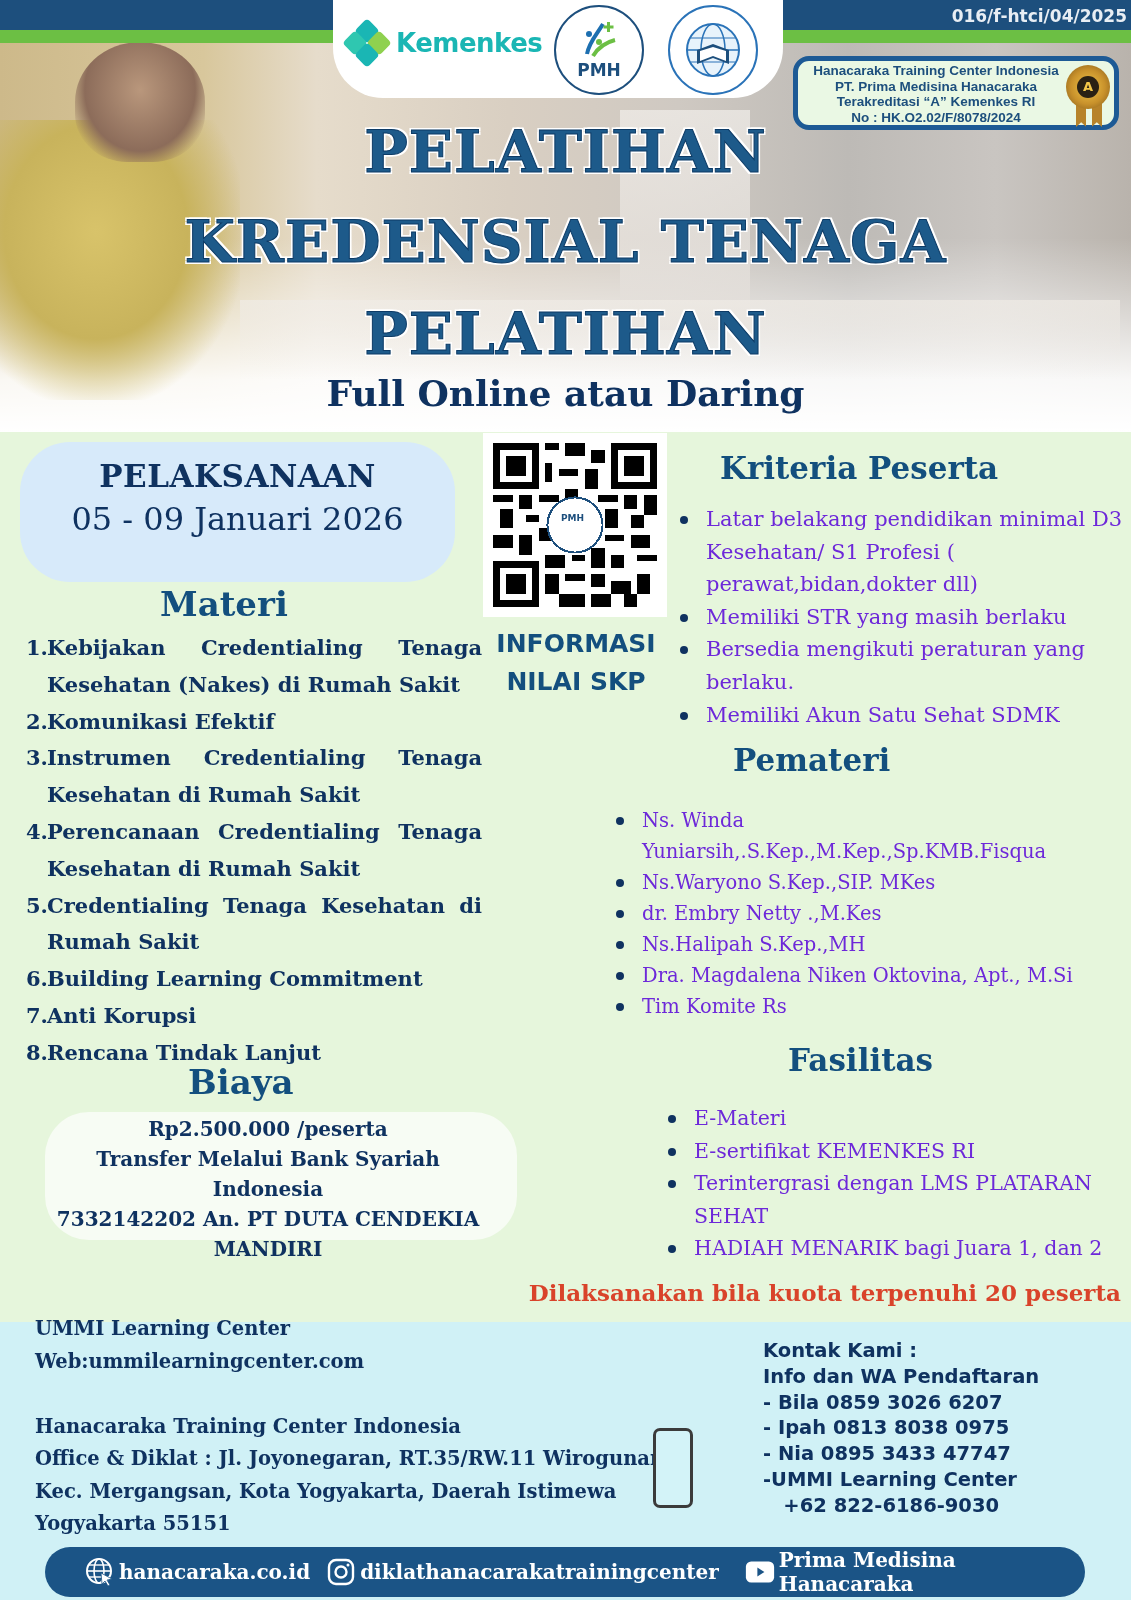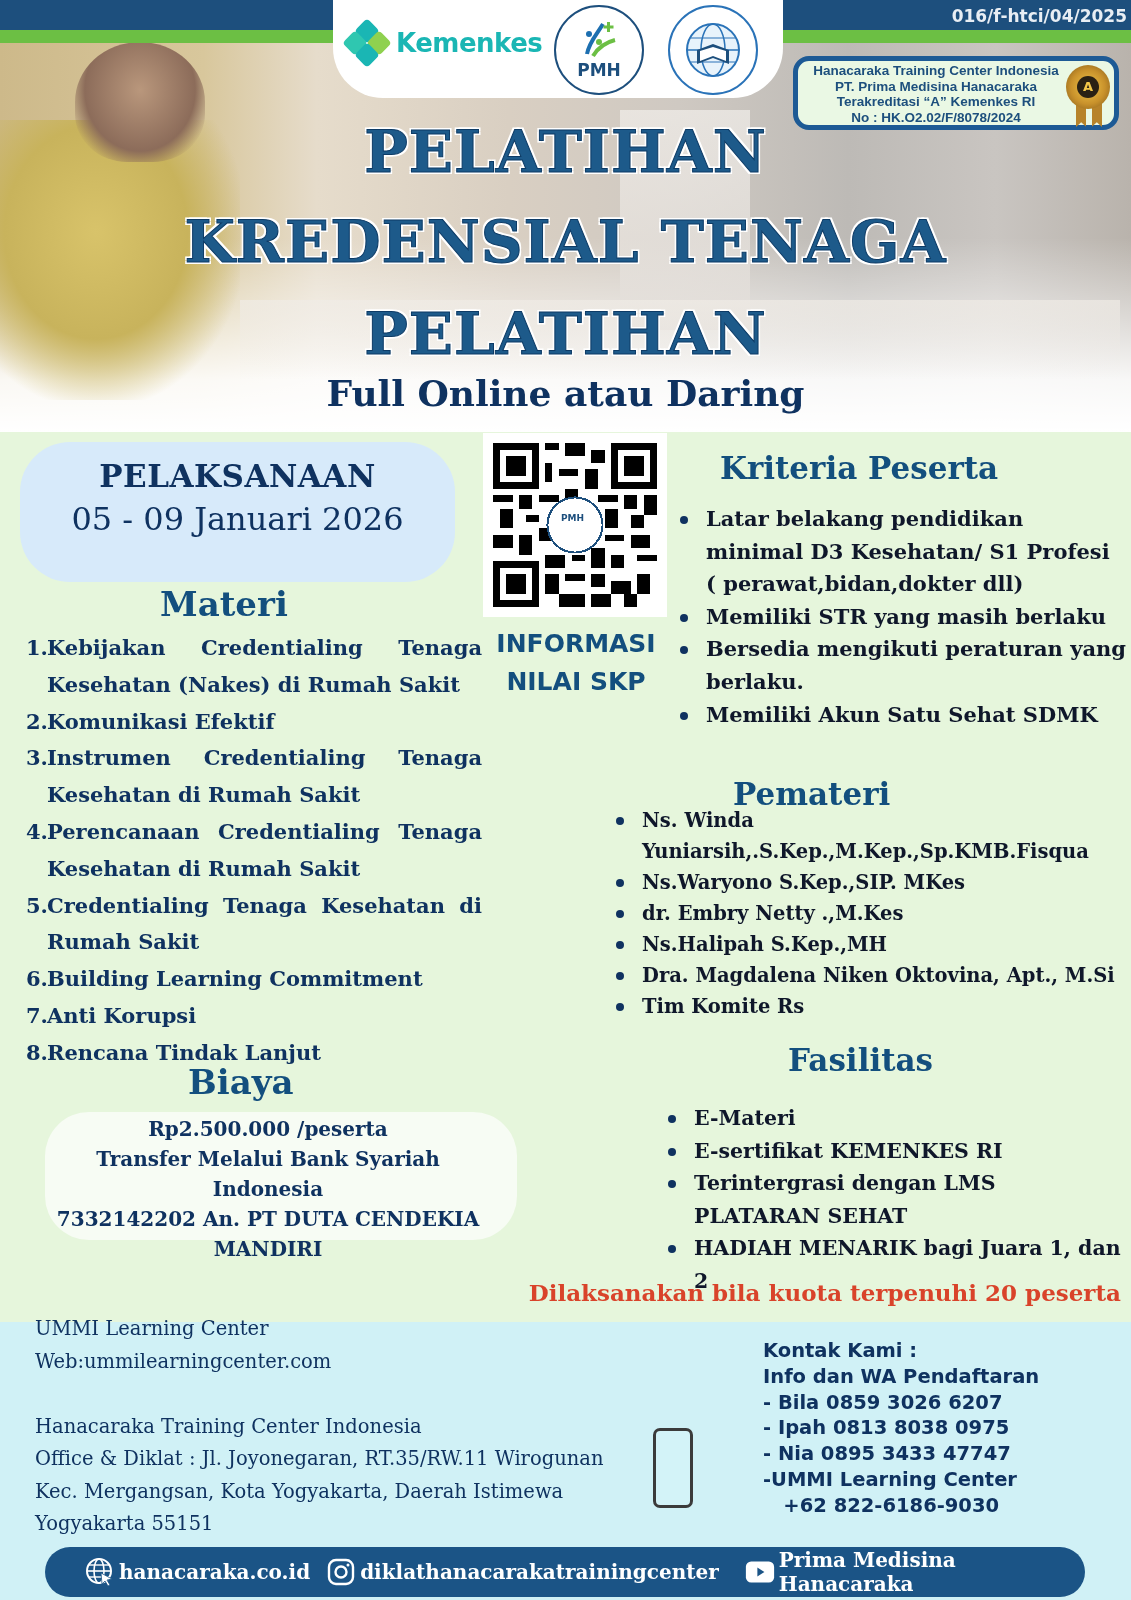--- a/index.html
+++ b/index.html
@@ -77,35 +77,35 @@
   .biaya-box div { font-size: 20px; line-height: 30px; font-weight: bold; color: #0f3260; }
 
   
   .qr { position: absolute; left: 483px; top: 433px; width: 184px; height: 184px; background: #fff; padding: 10px; }
   .qr svg { width: 164px; height: 164px; display: block; }
   .qr-caption { position: absolute; left: 478px; top: 625px; width: 196px; text-align: center; font-family: "DejaVu Sans", sans-serif;
     font-weight: bold; font-size: 25px; line-height: 38px; color: #134f7e; }
 
   
   .bullets { position: absolute; list-style: none; }
-  .bullets li { position: relative; font-size: 21px; font-weight: bold; color: #0f172a; padding-left: 30px; }
+  .bullets li { position: relative; font-size: 21px; font-weight: normal; color: #6d28d9; padding-left: 30px; }
   .bullets li::before { content: ""; position: absolute; left: 4px; top: 13px; width: 8px; height: 8px; border-radius: 50%; background: #0f3260; }
   .kriteria { left: 676px; top: 503px; width: 450px; }
   .kriteria li { line-height: 32.6px; }
   .pemateri { left: 612px; top: 805px; width: 510px; }
   .pemateri li { font-size: 19.5px; line-height: 31px; }
   .pemateri li::before { top: 12px; }
   .fasilitas { left: 664px; top: 1102px; width: 460px; }
   .fasilitas li { line-height: 32.5px; font-size: 20.5px; }
 
   .quota { position: absolute; right: 10px; top: 1279px; font-size: 23px; font-weight: bold; color: #d9432a; }
 
   
   .footer { position: absolute; left: 0; top: 1322px; width: 1131px; height: 278px; background: #d0f1f6; }
-  .addr { position: absolute; left: 35px; top: 1313px; font-size: 19.5px; line-height: 32.5px; color: #0f3260; font-weight: normal; }
+  .addr { position: absolute; left: 35px; top: 1313px; font-size: 19.5px; line-height: 32.5px; color: #0f3260; font-weight: bold; }
   .addr .gap { height: 32.5px; }
   .contact { position: absolute; left: 763px; top: 1338px; font-family: "DejaVu Sans", sans-serif; font-weight: bold; font-size: 19.5px;
     line-height: 25.8px; color: #0f3260; }
   .phone-hand { position: absolute; left: 650px; top: 1428px; width: 95px; height: 118px; }
   .phone { position: absolute; left: 3px; top: 0; width: 40px; height: 80px; border: 3px solid #3b3b3b; border-radius: 7px; background: #d3f3f8; }
   .hand { position: absolute; left: 20px; top: 30px; width: 50px; height: 88px; background: #e7bfa1; border-radius: 20px 20px 6px 30px; transform: rotate(-16deg); z-index: -1; }
 
   .socialbar { position: absolute; left: 45px; top: 1547px; width: 1040px; height: 50px; background: #1b5486; border-radius: 25px;
     display: flex; align-items: center; padding-left: 40px; gap: 16px; color: #fff; }
   .social { display: flex; align-items: center; gap: 4px; font-size: 20px; font-weight: bold; font-family: "DejaVu Serif", serif; color: #fff; }
@@ -299,21 +299,21 @@
 </div>
 
 <div class="section-title" style="left:720px;top:450px;font-size:31px;">Kriteria Peserta</div>
 <ul class="bullets kriteria">
   <li>Latar belakang pendidikan minimal D3 Kesehatan/ S1 Profesi ( perawat,bidan,dokter dll)</li>
   <li>Memiliki STR yang masih berlaku</li>
   <li>Bersedia mengikuti peraturan yang berlaku.</li>
   <li>Memiliki Akun Satu Sehat SDMK</li>
 </ul>
 
-<div class="section-title" style="left:733px;top:776px;font-size:31px;">Pemateri</div>
+<div class="section-title" style="left:733px;top:742px;font-size:31px;">Pemateri</div>
 <ul class="bullets pemateri">
   <li style="width:420px;">Ns. Winda Yuniarsih,.S.Kep.,M.Kep.,Sp.KMB.Fisqua</li>
   <li>Ns.Waryono S.Kep.,SIP. MKes</li>
   <li>dr. Embry Netty .,M.Kes</li>
   <li>Ns.Halipah S.Kep.,MH</li>
   <li>Dra. Magdalena Niken Oktovina, Apt., M.Si</li>
   <li>Tim Komite Rs</li>
 </ul>
 
 <div class="section-title" style="left:788px;top:1042px;font-size:31px;">Fasilitas</div>

